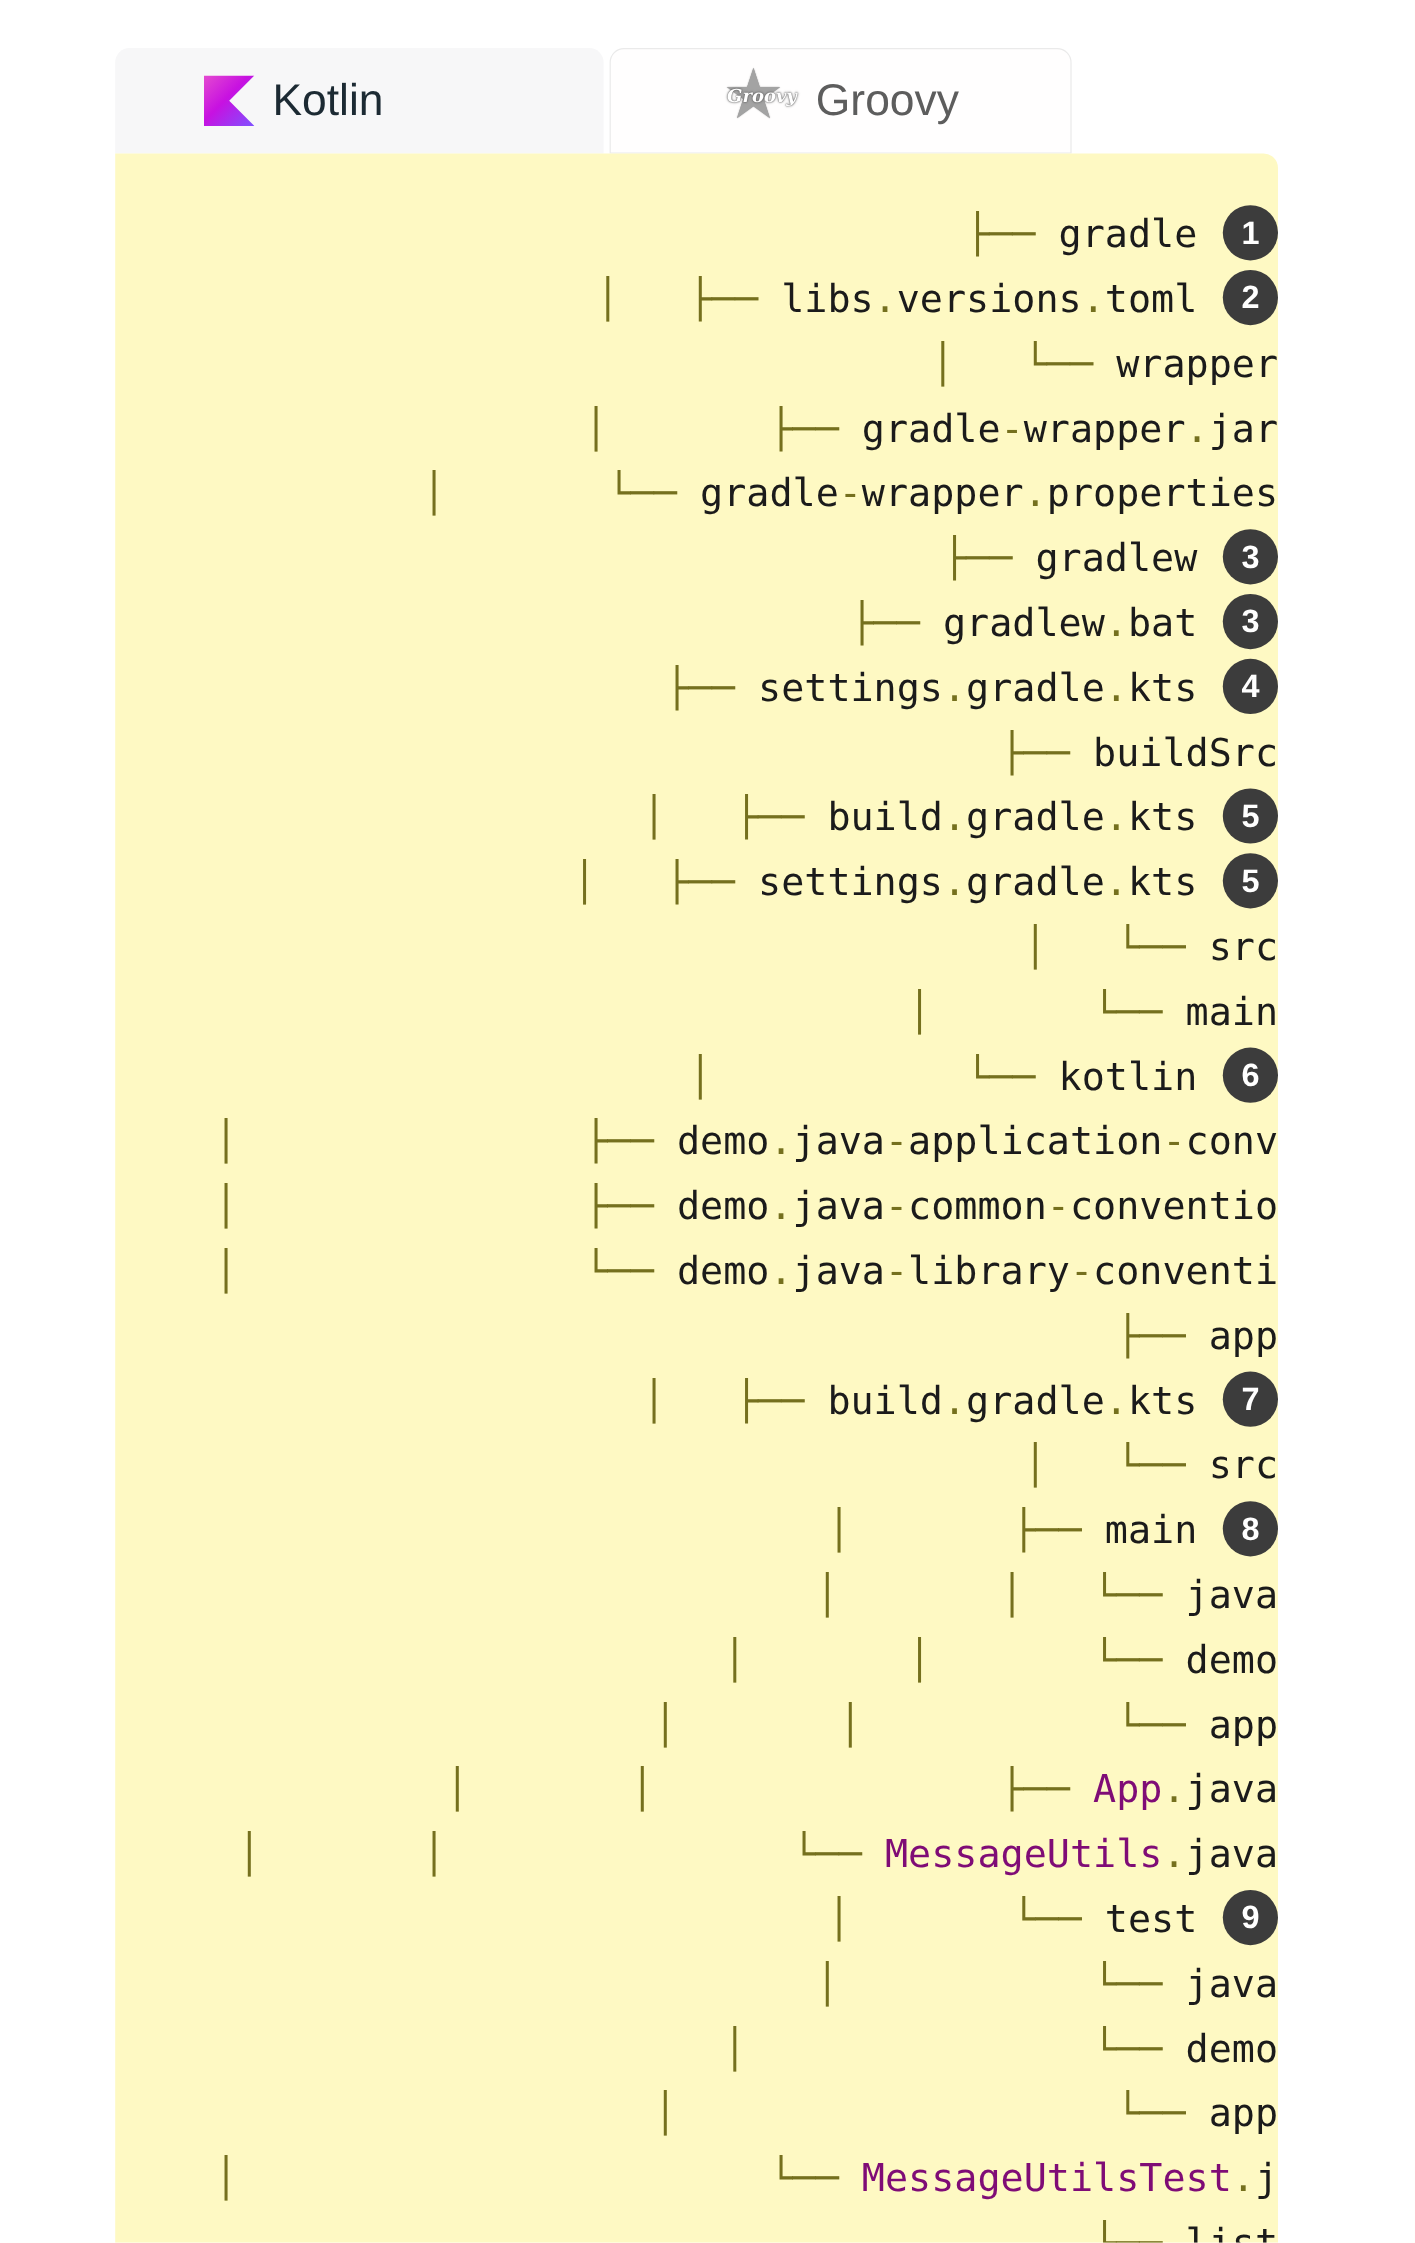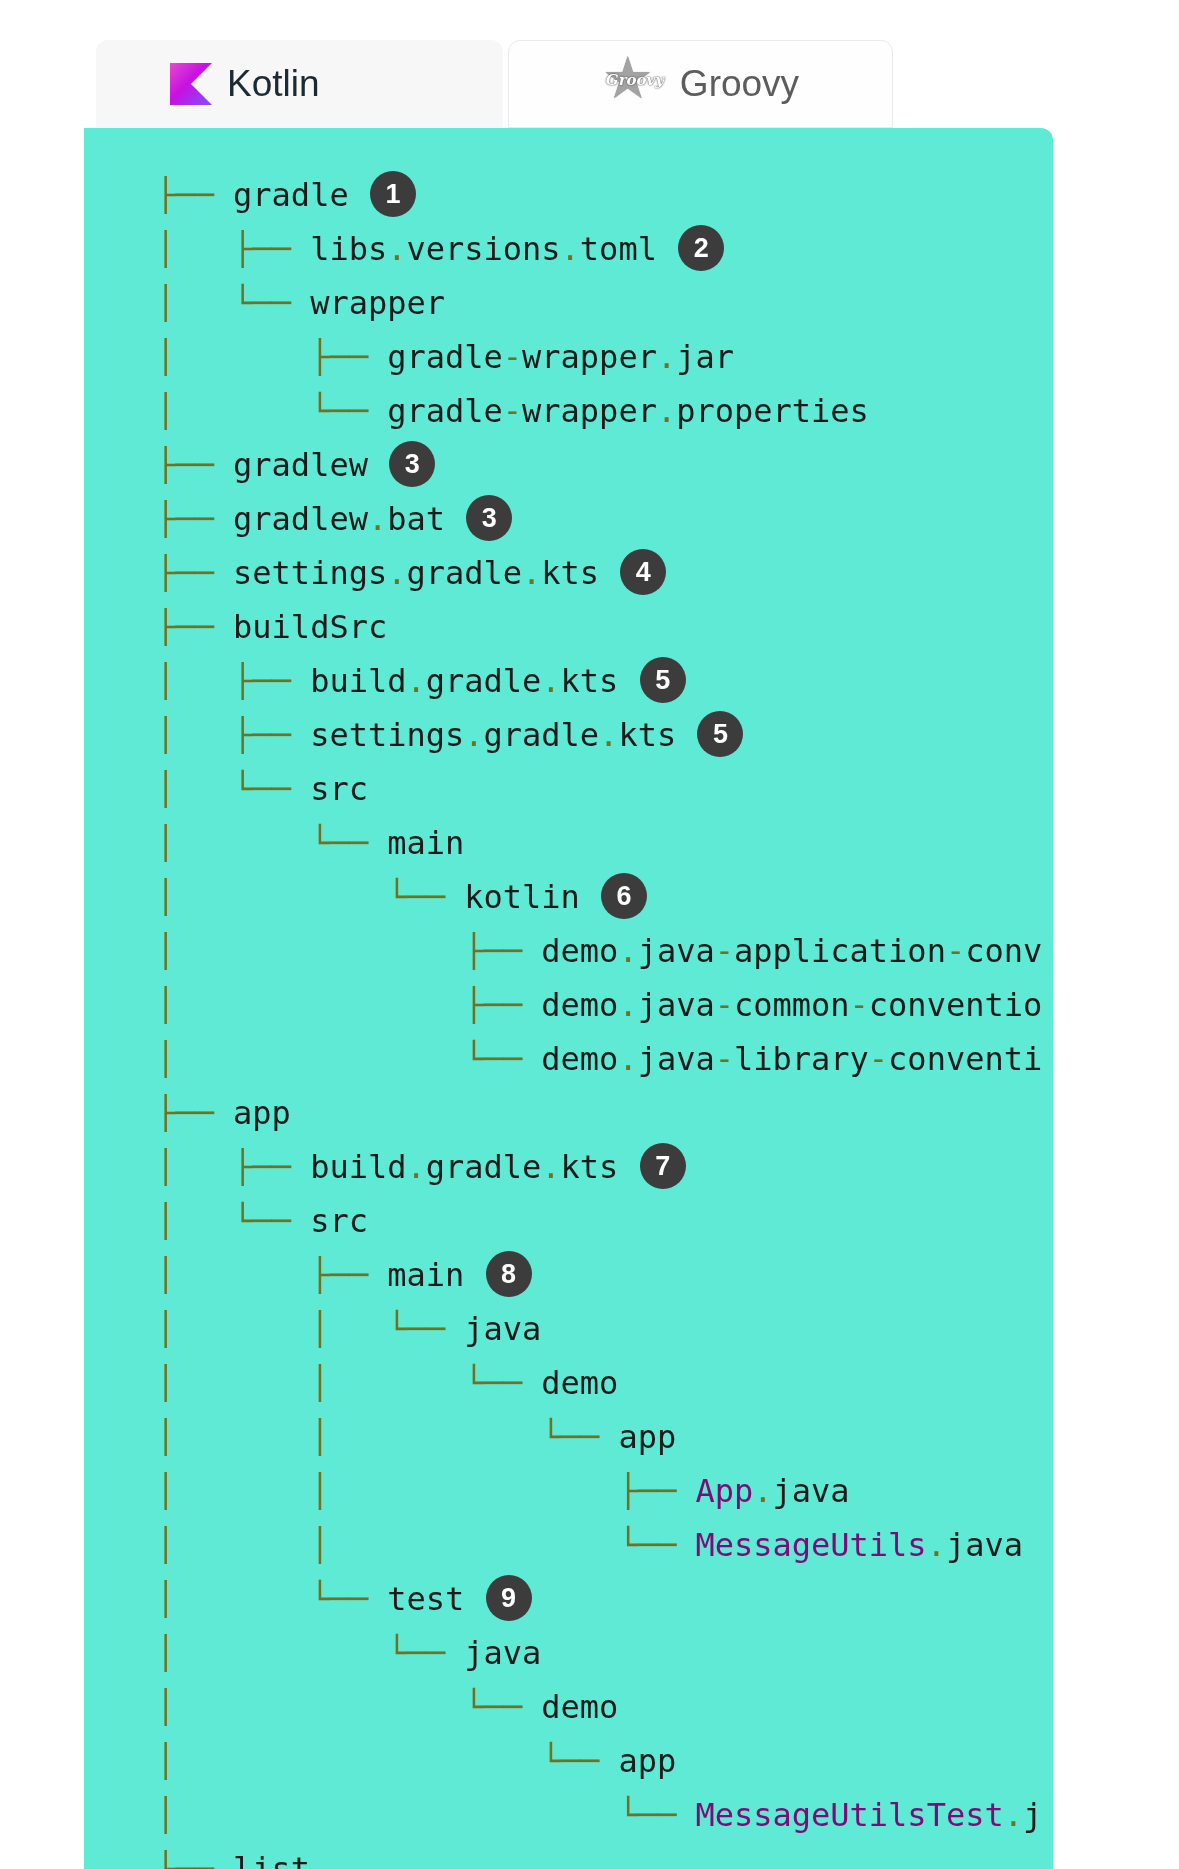--- a/index.html
+++ b/index.html
@@ -46,25 +46,26 @@
     text-align: center;
     font-family: "DejaVu Serif", serif;
     font-style: italic; font-weight: bold;
     font-size: 15px; color: #ffffff;
     text-shadow: 0 0 2px #555, 0 0 1px #555;
   }
 
   
   .panel {
     position: absolute;
-    left: 84px; top: 128px;
+    left: 96px; top: 128px;
     width: 969px; height: 1741px;
-    background: #5eead4;
+    background: #fef9c3;
     border-radius: 0 12px 0 0;
     overflow: hidden;
+    text-align: right;
   }
   pre.tree {
     margin: 0;
     padding: 40px 0 0 72px;
     font-family: "DejaVu Sans Mono", "Liberation Mono", monospace;
     font-size: 32px;
     line-height: 54px;
     white-space: pre;
   }
   .row { height: 54px; white-space: pre; }

